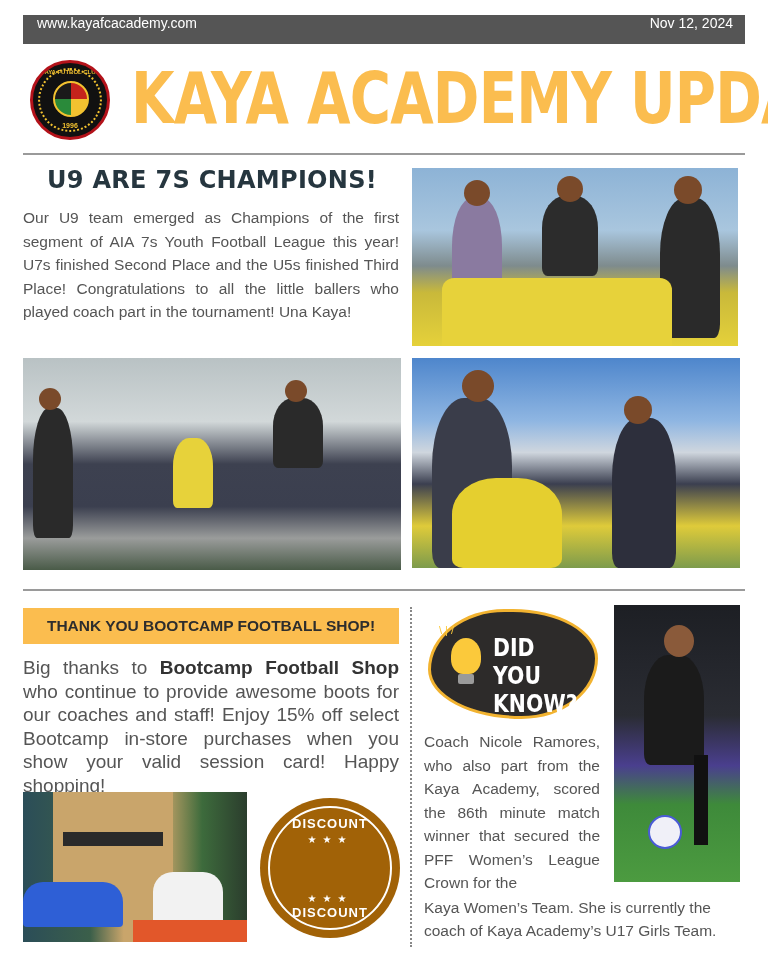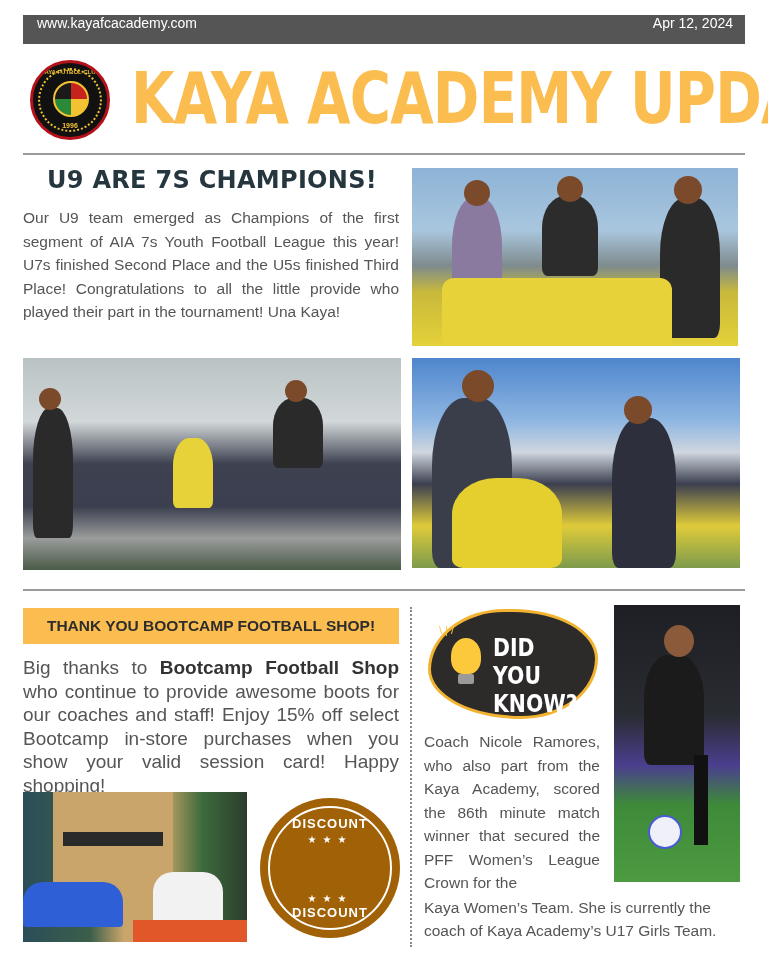--- a/index.html
+++ b/index.html
@@ -56,37 +56,37 @@
   .dyk .txt { position: absolute; left: 62px; top: 22px; color: #fff; font-weight: bold; font-size: 24px; line-height: 28px; font-family: "DejaVu Sans", sans-serif; transform: scaleX(0.85); transform-origin: left; }
 
   .p-dyk { position: absolute; left: 424px; top: 730px; width: 176px; font-size: 15.5px; line-height: 23.5px; text-align: justify; color: #555; }
   .p-dyk2 { position: absolute; left: 424px; top: 896px; width: 318px; font-size: 15.5px; line-height: 23px; color: #555; }
 </style>
 </head>
 <body>
 
 <div class="topbar">
   <span>www.kayafcacademy.com</span>
-  <span>Apr 12, 2024</span>
+  <span>Nov 12, 2024</span>
 </div>
 
 <div class="masthead">
   <div class="logo">
     <div class="ring"></div>
     <div class="txt t1">KAYA FUTBOL CLUB</div>
     <div class="ball"></div>
     <div class="txt t2">1996</div>
   </div>
   <div class="title">KAYA ACADEMY UPDATES</div>
 </div>
 
 <div class="rule" style="top:153px;"></div>
 
 <h1 class="h-u9">U9 ARE 7S CHAMPIONS!</h1>
-<p class="p-u9">Our U9 team emerged as Champions of the first segment of AIA 7s Youth Football League this year! U7s finished Second Place and the U5s finished Third Place!  Congratulations to all the little provide who played their part in the tournament! Una Kaya!</p>
+<p class="p-u9">Our U9 team emerged as Champions of the first segment of AIA 7s Youth Football League this year! U7s finished Second Place and the U5s finished Third Place!  Congratulations to all the little ballers who played coach part in the tournament! Una Kaya!</p>
 
 <div class="photo p1">
   <div class="fig" style="left:40px;top:30px;width:50px;height:120px;background:#8a7aa0;"></div>
   <div class="head" style="left:52px;top:12px;width:26px;height:26px;"></div>
   <div class="fig" style="left:130px;top:28px;width:56px;height:80px;background:#2c2c2c;"></div>
   <div class="head" style="left:145px;top:8px;width:26px;height:26px;"></div>
   <div class="fig" style="left:248px;top:30px;width:60px;height:140px;background:#2a2a2a;"></div>
   <div class="head" style="left:262px;top:8px;width:28px;height:28px;"></div>
   <div class="fig" style="left:30px;top:110px;width:230px;height:68px;background:#e7d23a;border-radius:12px 12px 0 0;"></div>
 </div>

